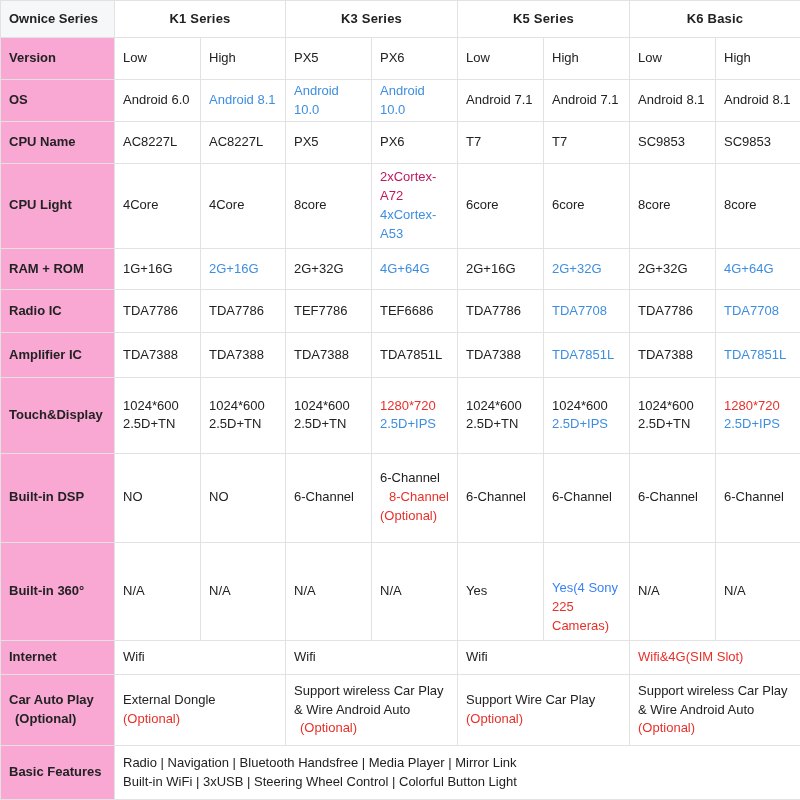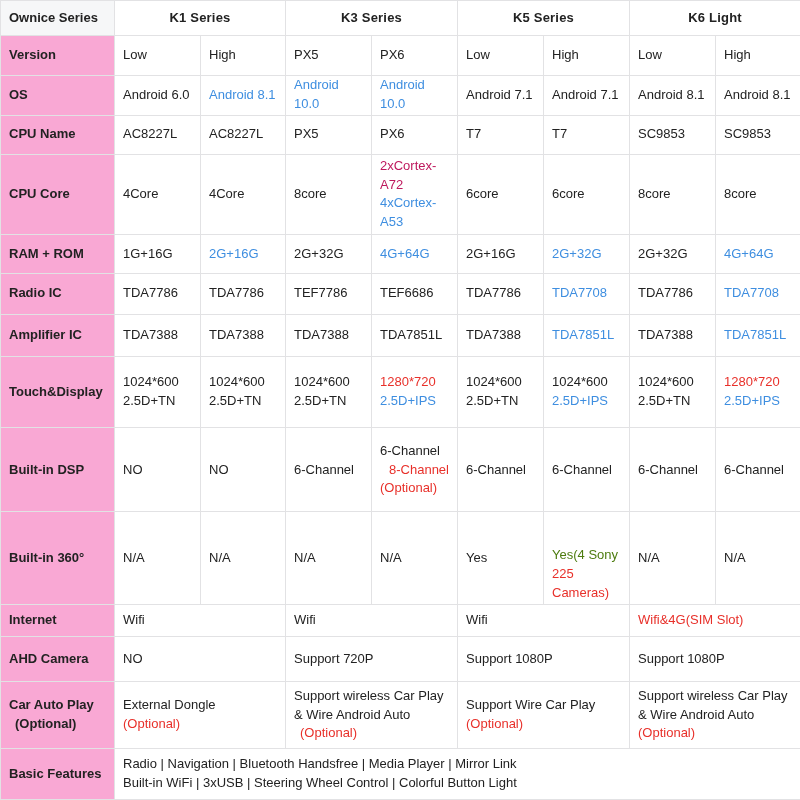--- a/index.html
+++ b/index.html
@@ -89,21 +89,21 @@
       <col style="width:86px">
     <col style="width:86px">
       <col style="width:85px">
   </colgroup>
   <tbody id="table-body">
       <tr style="height: 34px;">
         <td class="corner">Ownice Series</td>
         <td class="series-head" colspan="2">K1 Series</td>
         <td class="series-head" colspan="2">K3 Series</td>
         <td class="series-head" colspan="2">K5 Series</td>
-        <td class="series-head" colspan="2">K6 Light</td>
+        <td class="series-head" colspan="2">K6 Basic</td>
       </tr>
       <tr style="height: 38px;">
         <td class="rowhead">Version</td>
         <td class="cell">Low</td>
         <td class="cell">High</td>
         <td class="cell">PX5</td>
         <td class="cell">PX6</td>
         <td class="cell">Low</td>
         <td class="cell">High</td>
         <td class="cell">Low</td>
@@ -157,21 +157,21 @@
           <span class="sub" style="color: rgb(34, 34, 34);">T7</span>
         </td>
         <td class="cell">
           <span class="sub" style="color: rgb(34, 34, 34);">SC9853</span>
         </td>
         <td class="cell">
           <span class="sub" style="color: rgb(34, 34, 34);">SC9853</span>
         </td>
       </tr>
       <tr style="height: 77px;">
-        <td class="rowhead">CPU Core</td>
+        <td class="rowhead">CPU Light</td>
         <td class="cell">
           <span class="sub" style="color: rgb(34, 34, 34);">4Core</span>
         </td>
         <td class="cell">
           <span class="sub" style="color: rgb(34, 34, 34);">4Core</span>
         </td>
         <td class="cell">
           <span class="sub" style="color: rgb(34, 34, 34);">8core</span>
         </td>
         <td class="cell">
@@ -347,21 +347,21 @@
         <td class="cell">
           <span class="sub" style="color: rgb(34, 34, 34);">N/A</span>
         </td>
         <td class="cell">
           <span class="sub" style="color: rgb(34, 34, 34);">N/A</span>
         </td>
         <td class="cell">
           <span class="sub" style="color: rgb(34, 34, 34);">Yes</span>
         </td>
         <td class="cell">
-          <span class="sub" style="color: #4d7c0f; margin-top: 32px;">Yes(4 Sony</span>
+          <span class="sub" style="color: #3b82f6; margin-top: 32px;">Yes(4 Sony</span>
           <span class="sub" style="color: rgb(232, 48, 42);">225 Cameras)</span>
         </td>
         <td class="cell">
           <span class="sub" style="color: rgb(34, 34, 34);">N/A</span>
         </td>
         <td class="cell">
           <span class="sub" style="color: rgb(34, 34, 34);">N/A</span>
         </td>
       </tr>
       <tr style="height: 31px;">
@@ -372,37 +372,20 @@
           <span class="sub" style="color: rgb(34, 34, 34);">Wifi</span>
         </td>
         <td class="cell wide-cell" colspan="2">
           <span class="sub" style="color: rgb(34, 34, 34);">Wifi</span>
         </td>
         <td class="cell wide-cell" colspan="2">
           <span class="sub" style="color: rgb(34, 34, 34);">Wifi</span>
         </td>
         <td class="cell wide-cell" colspan="2">
           <span class="sub" style="color: rgb(232, 48, 42);">Wifi&amp;4G(SIM Slot)</span>
-        </td>
-      </tr>
-      <tr style="height: 43px;">
-        <td class="rowhead">
-          <span class="sub">AHD Camera</span>
-        </td>
-        <td class="cell wide-cell" colspan="2">
-          <span class="sub" style="color: rgb(34, 34, 34);">NO</span>
-        </td>
-        <td class="cell wide-cell" colspan="2">
-          <span class="sub" style="color: rgb(34, 34, 34);">Support 720P</span>
-        </td>
-        <td class="cell wide-cell" colspan="2">
-          <span class="sub" style="color: rgb(34, 34, 34);">Support 1080P</span>
-        </td>
-        <td class="cell wide-cell" colspan="2">
-          <span class="sub" style="color: rgb(34, 34, 34);">Support 1080P</span>
         </td>
       </tr>
       <tr style="height: 65px;">
         <td class="rowhead two-line">
           <span class="sub">Car Auto Play</span>
           <span class="sub indent">(Optional)</span>
         </td>
         <td class="cell wide-cell" colspan="2">
           <span class="sub" style="color: rgb(34, 34, 34);">External Dongle</span>
           <span class="sub" style="color: rgb(232, 48, 42);">(Optional)</span>

